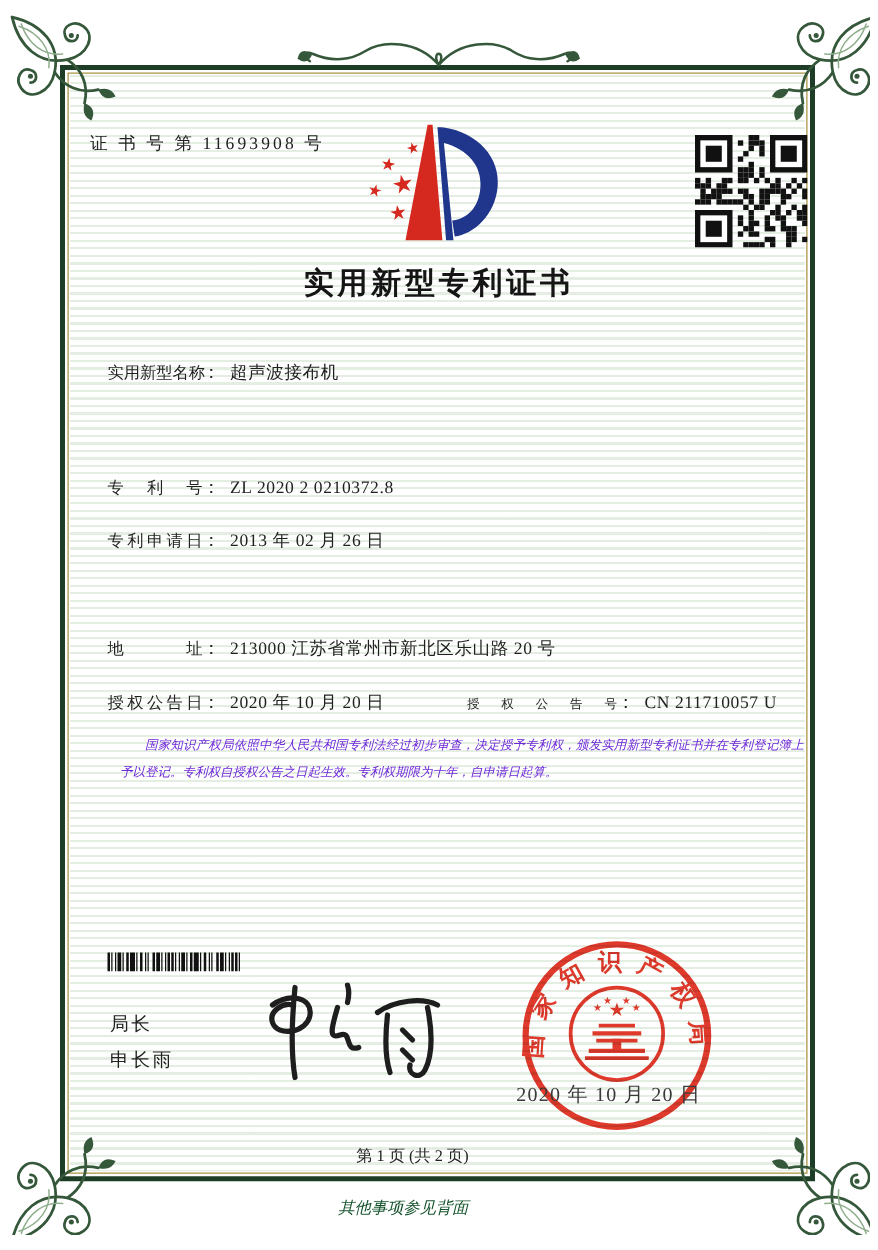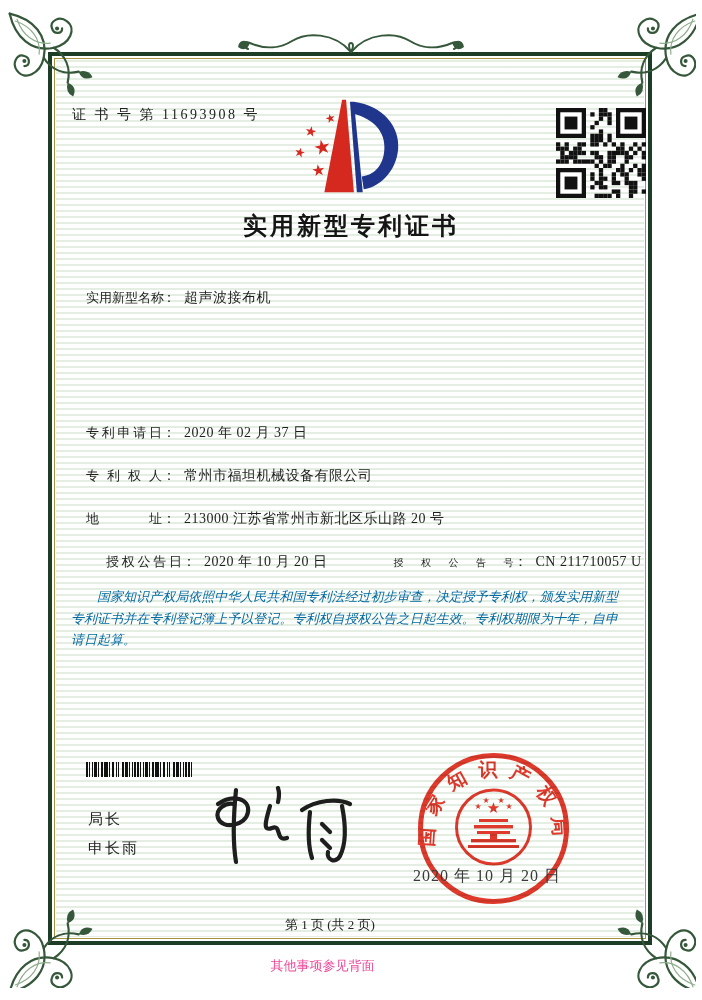--- a/index.html
+++ b/index.html
@@ -30,38 +30,38 @@
   .title{
     position:absolute; left:0; top:210px; width:702px; text-align:center;
     font-size:24px; font-weight:700; letter-spacing:3px; color:#151515; z-index:3;
   }
   
   .frow{position:absolute; left:86px; font-size:14px; color:#1f1f1f; z-index:3; white-space:nowrap;}
   .flabel{display:inline-block; width:76px; font-size:13px; text-align:justify; text-align-last:justify; vertical-align:baseline;}
   .flabel2{display:inline-block; width:120px; font-size:10px; text-align:justify; text-align-last:justify;}
   .fcolon{display:inline-block;}
   .fvalue{margin-left:8px; letter-spacing:0.5px;}
-  .gcell1{display:inline-block; width:284px;margin-left:20px;}
+  .gcell1{display:inline-block; width:284px;}
   
   .paras{
-    position:absolute; left:71px; top:586px; width:547px; z-index:3;
-    font-size:13px; line-height:21.5px; text-align:justify; color:#0369a1;
+    position:absolute; left:96px; top:586px; width:547px; z-index:3;
+    font-size:10px; line-height:21.5px; text-align:justify; color:#6d28d9;
     font-style:italic;
   }
   .paras p{margin:0; text-indent:2em;}
   
   .barcode{position:absolute; left:86px; top:762px; width:181px; height:15px; z-index:3; display:flex; align-items:stretch;}
   .barcode span{display:block; background:#111; height:100%;}
   .issuer-title{position:absolute; left:88px; top:810px; font-family:"Liberation Sans", sans-serif; font-size:15px; letter-spacing:2px; color:#222; z-index:3;}
   .issuer-name{position:absolute; left:88px; top:839px; font-family:"Liberation Sans", sans-serif; font-size:15px; letter-spacing:2px; color:#222; z-index:3;}
   .signature{position:absolute; left:198px; top:786px; width:165px; height:80px; z-index:4;}
   .seal{position:absolute; left:406px; top:741px; width:175px; height:175px; z-index:3; opacity:0.93; mix-blend-mode:multiply;}
   .seal-date{position:absolute; left:413px; top:866px; font-size:16px; color:#3a3a3a; letter-spacing:1px; z-index:5;}
   .page-no{position:absolute; left:0; top:916px; width:660px; text-align:center; font-size:13px; z-index:3;}
-  .back-note{position:absolute; left:0; top:957px; width:645px; text-align:center; font-size:13px; color:#ec4899; z-index:3;}
+  .back-note{position:absolute; left:0; top:957px; width:645px; text-align:center; font-size:13px; font-style:italic; color:#14532d; z-index:3;}
 </style>
 </head>
 <body>
 
 <div id="page">
 
   <div class="frame">
     <div class="frame-gold"></div>
     <div class="frame-stripes"></div>
   </div>
@@ -265,25 +265,25 @@
         <rect x="0" y="60" width="30" height="30" fill="#111"></rect>
         <rect x="4.285714285714286" y="64.28571428571428" width="21.428571428571427" height="21.428571428571427" fill="#fff"></rect>
         <rect x="8.571428571428571" y="68.57142857142857" width="12.857142857142858" height="12.857142857142858" fill="#111"></rect>
       </svg></div>
 
   <div class="title">实用新型专利证书</div>
 
   <div class="frow" style="top:289px">
     <span class="flabel">实用新型名称</span><span class="fcolon">：</span><span class="fvalue">超声波接布机</span>
   </div>
+  <div class="frow" style="top:381px">
+    <span class="flabel">专利号</span><span class="fcolon">：</span><span class="fvalue">ZL 2020 2 0210372.8</span>
+  </div>
   <div class="frow" style="top:424px">
-    <span class="flabel">专利申请日</span><span class="fcolon">：</span><span class="fvalue">2020 年 02 月 37 日</span>
-  </div>
-  <div class="frow" style="top:467px">
-    <span class="flabel">专利权人</span><span class="fcolon">：</span><span class="fvalue">常州市福坦机械设备有限公司</span>
+    <span class="flabel">专利申请日</span><span class="fcolon">：</span><span class="fvalue">2013 年 02 月 26 日</span>
   </div>
   <div class="frow" style="top:510px">
     <span class="flabel">地址</span><span class="fcolon">：</span><span class="fvalue">213000 江苏省常州市新北区乐山路 20 号</span>
   </div>
   <div class="frow" style="top:553px">
     <span class="gcell1">
       <span class="flabel">授权公告日</span><span class="fcolon">：</span><span class="fvalue">2020 年 10 月 20 日</span>
     </span>
     <span class="flabel2">授权公告号</span><span class="fcolon">：</span><span class="fvalue">CN 211710057 U</span>
   </div>

